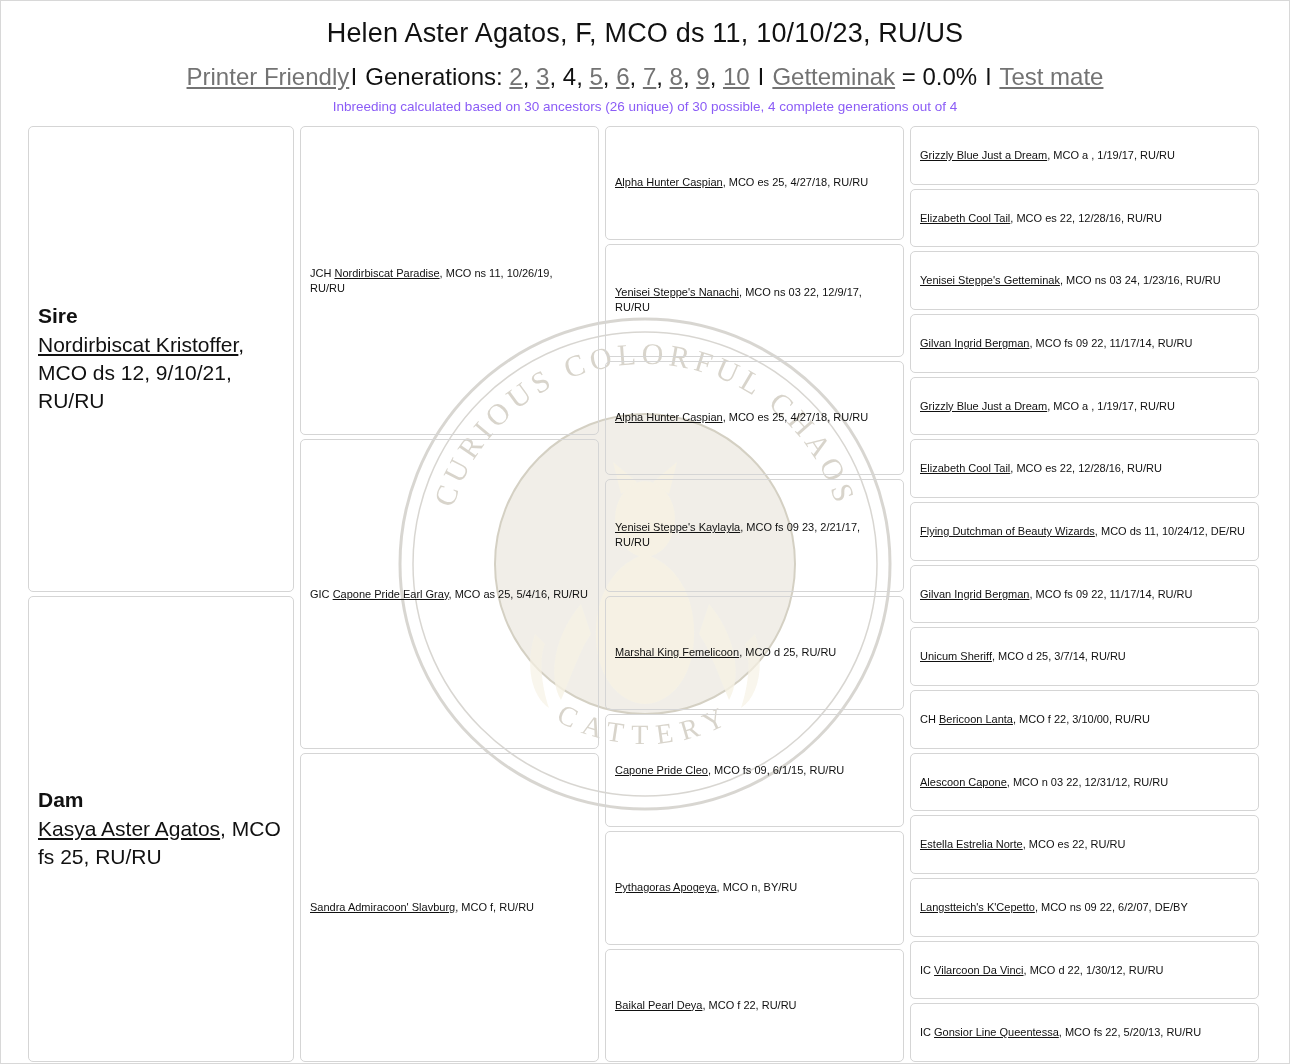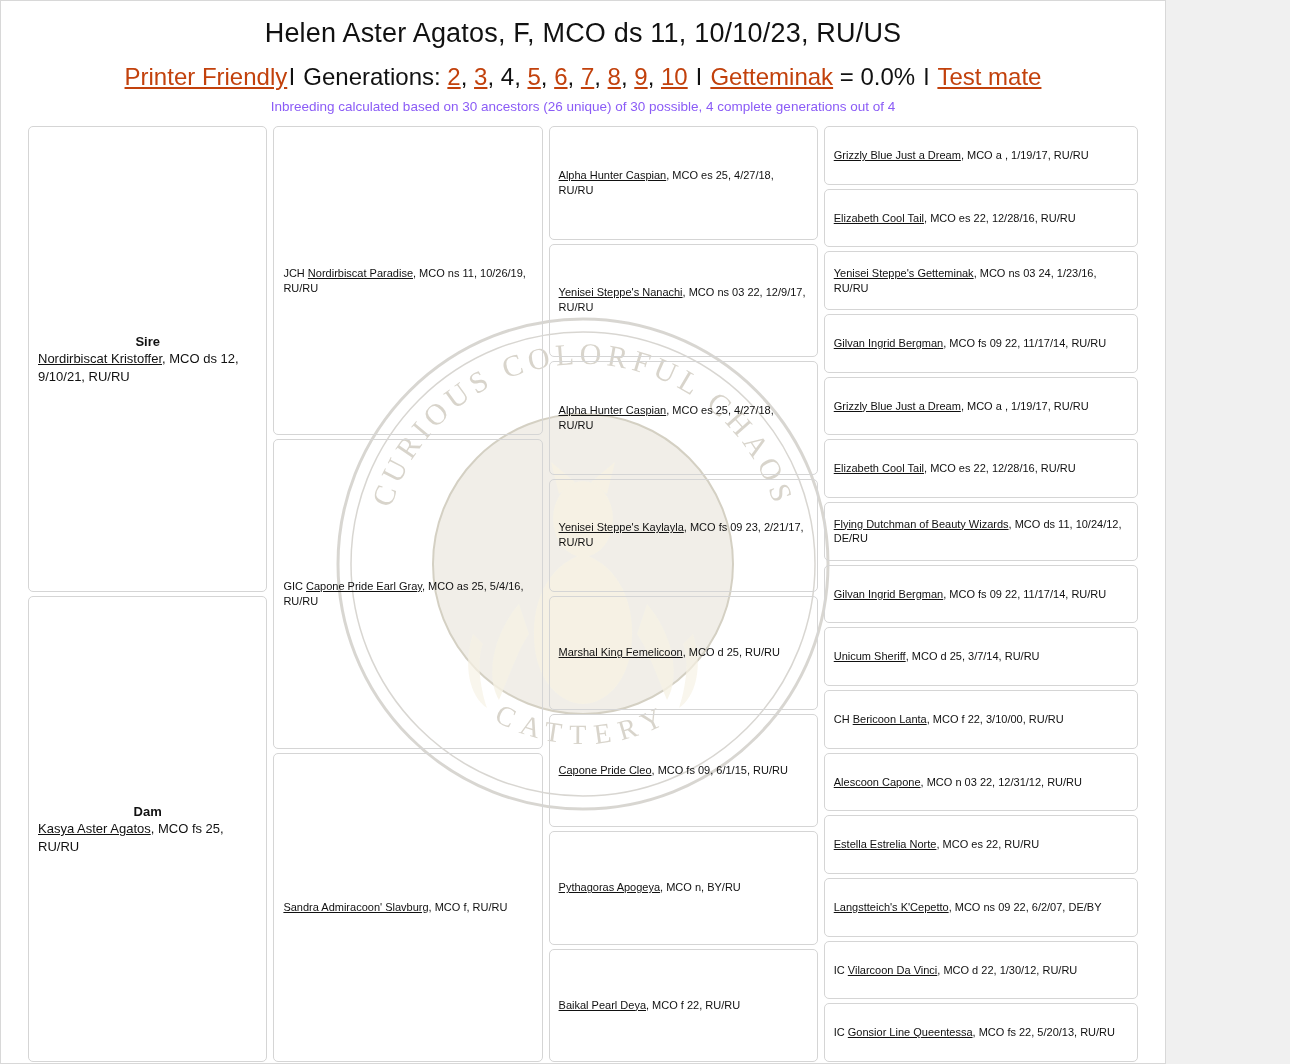--- a/index.html
+++ b/index.html
@@ -6,21 +6,21 @@
     margin: 0;
     padding: 0;
     background: #f0f0f0;
   }
   body {
     font-family: "Liberation Sans", sans-serif;
     color: #111;
   }
   .page {
     position: relative;
-    width: 1166px;
+    width: 1290px;
     height: 1064px;
     background: #ffffff;
     border: 1px solid #d8d8d8;
     box-sizing: border-box;
     overflow: hidden;
   }
   
   .watermark {
     position: absolute;
     left: 50%;
@@ -39,21 +39,21 @@
     padding-top: 17px;
     letter-spacing: 0.2px;
   }
   .navline {
     text-align: center;
     font-size: 24px;
     margin-top: 14px;
     white-space: nowrap;
   }
   .navline a {
-    color: #c2410c;
+    color: #737373;
     text-decoration: underline;
   }
   .navline .sep {
     text-decoration: none;
     padding: 0 2px;
   }
   .navline .plain { text-decoration: none; }
   .inbreed-note {
     text-align: center;
     font-size: 13.5px;
@@ -84,21 +84,21 @@
     padding: 7px 9px;
     box-sizing: border-box;
     background: transparent;
     display: flex;
     flex-direction: column;
     justify-content: center;
     font-size: 11px;
     line-height: 1.35;
     overflow: hidden;
   }
-  .c1 .cell { font-size: 13px; align-items: center; }
+  .c1 .cell { font-size: 21px; }
   .c4 .cell { font-size: 11px; }
   .cell .nm {
     text-decoration: underline;
   }
   .cell .role {
     font-weight: bold;
     display: block;
   }
   .cell .pre { text-decoration: none; }
   

